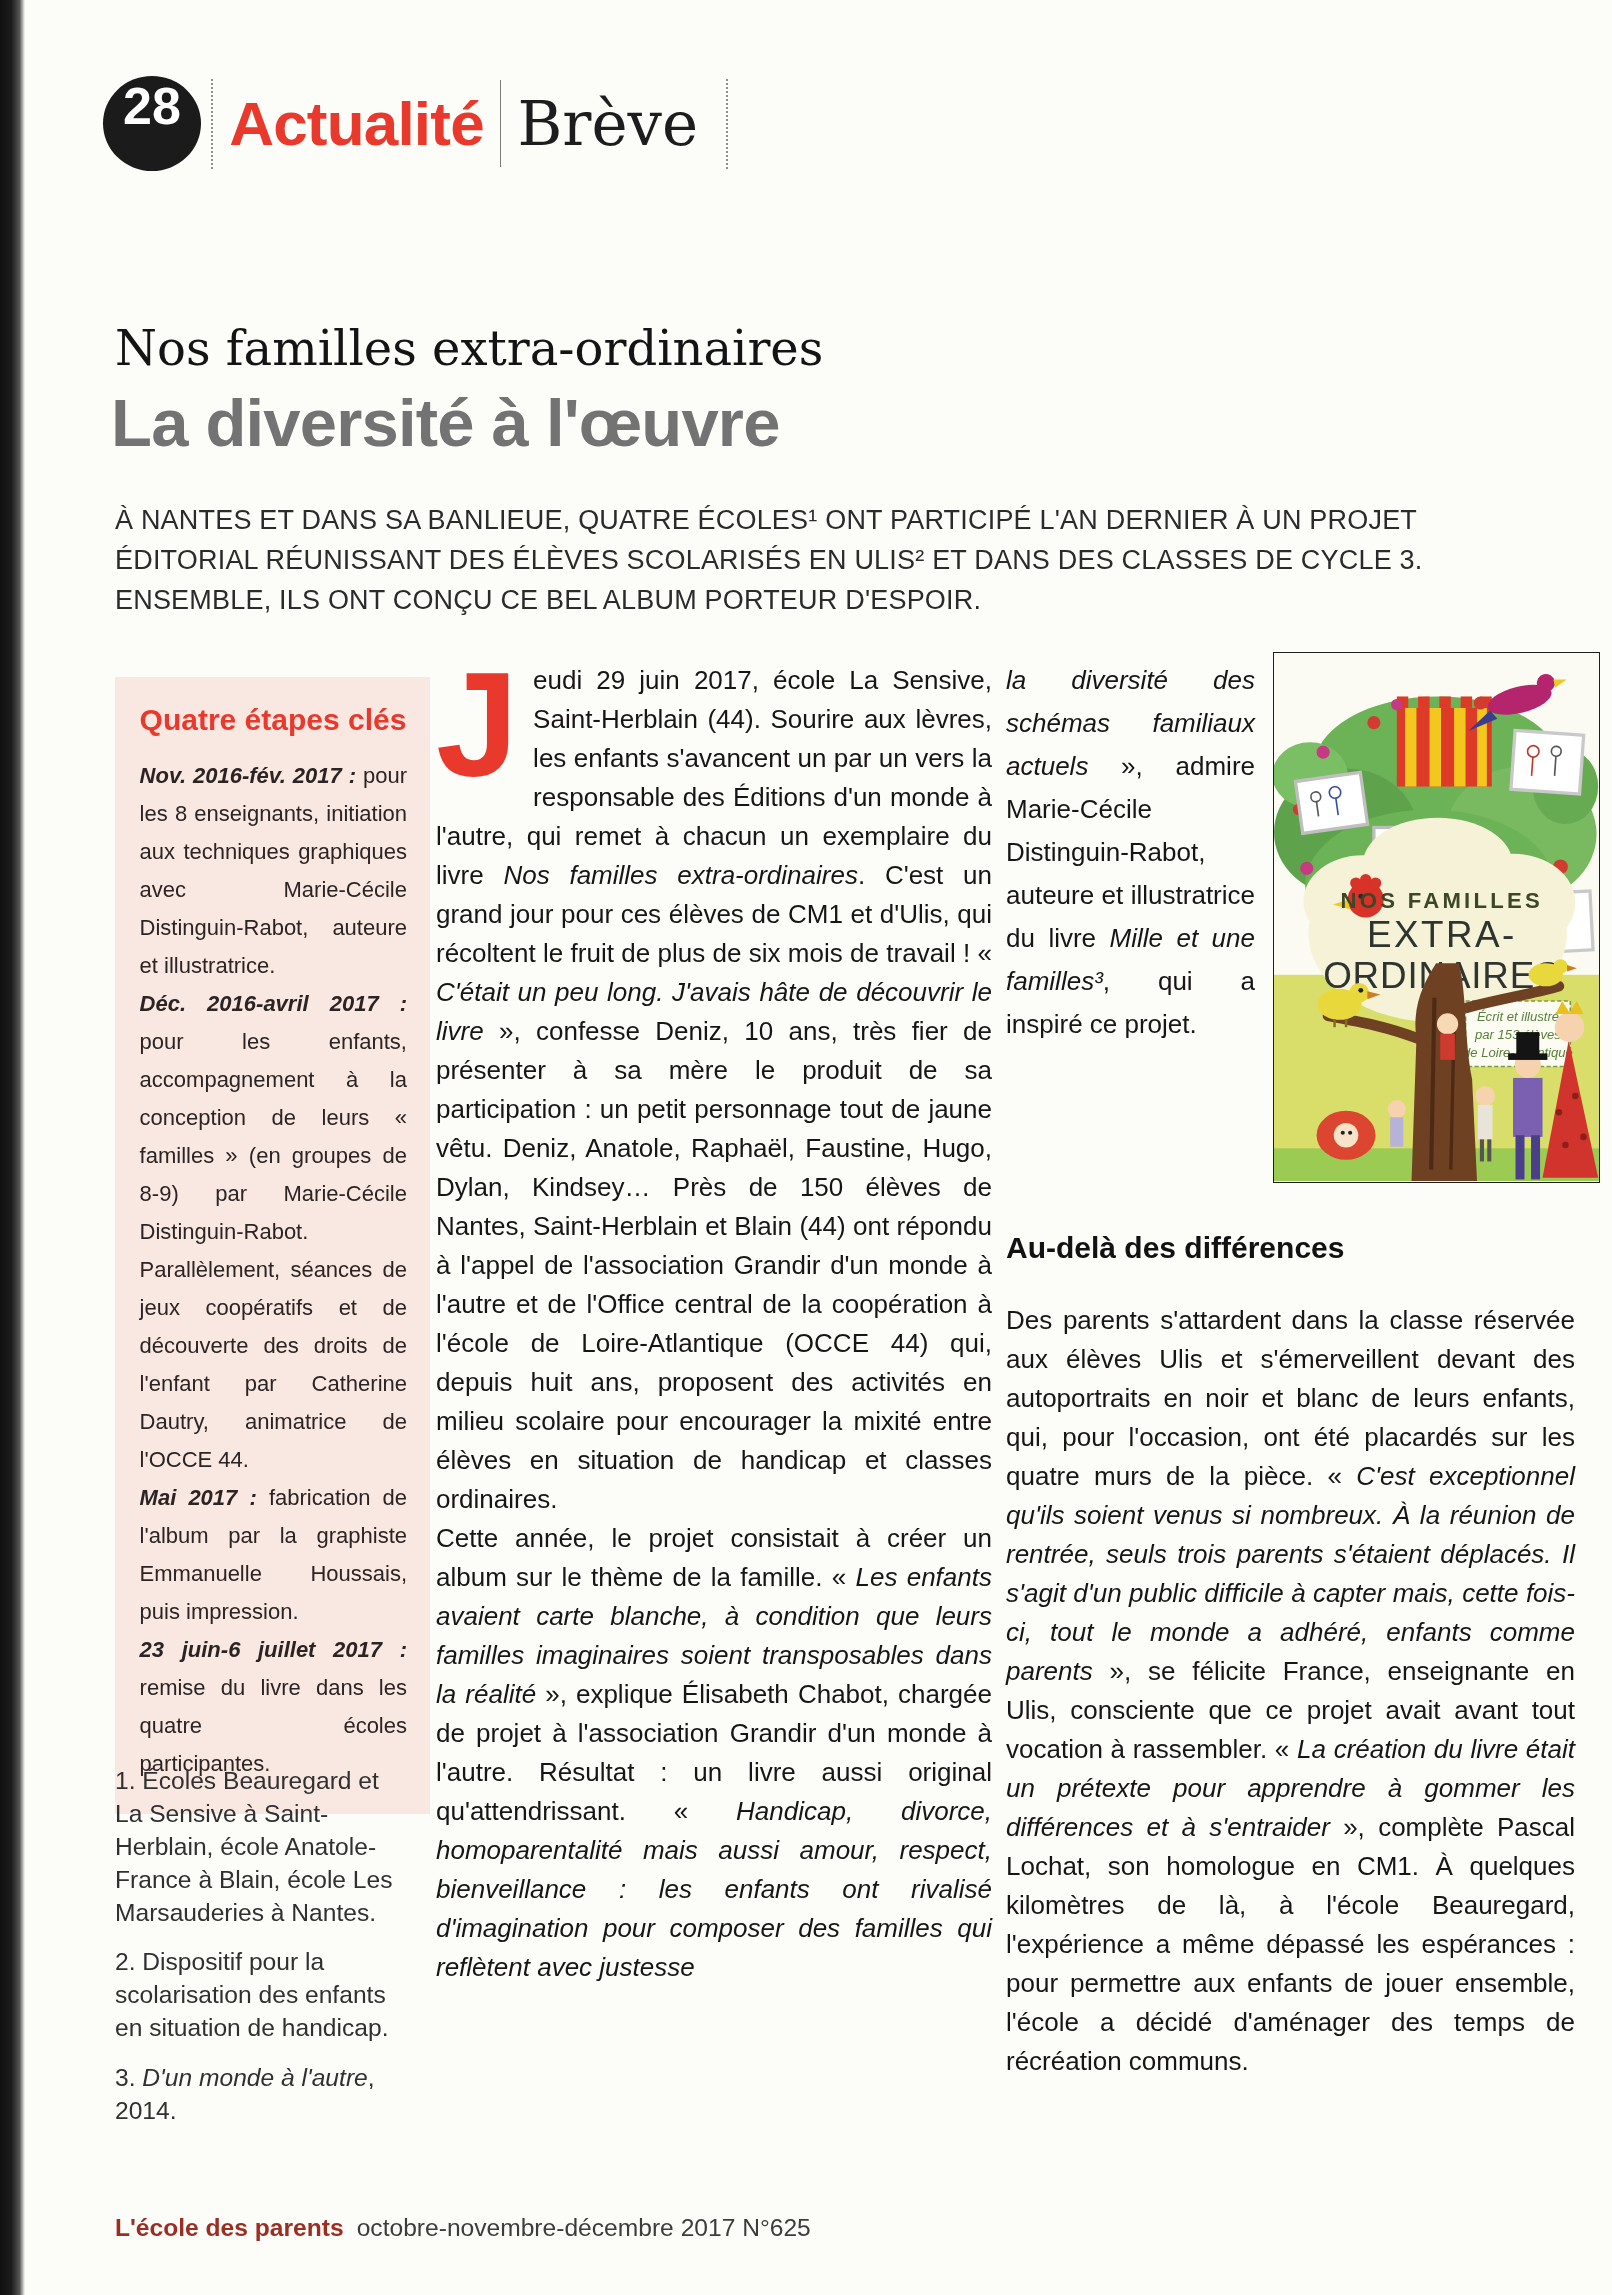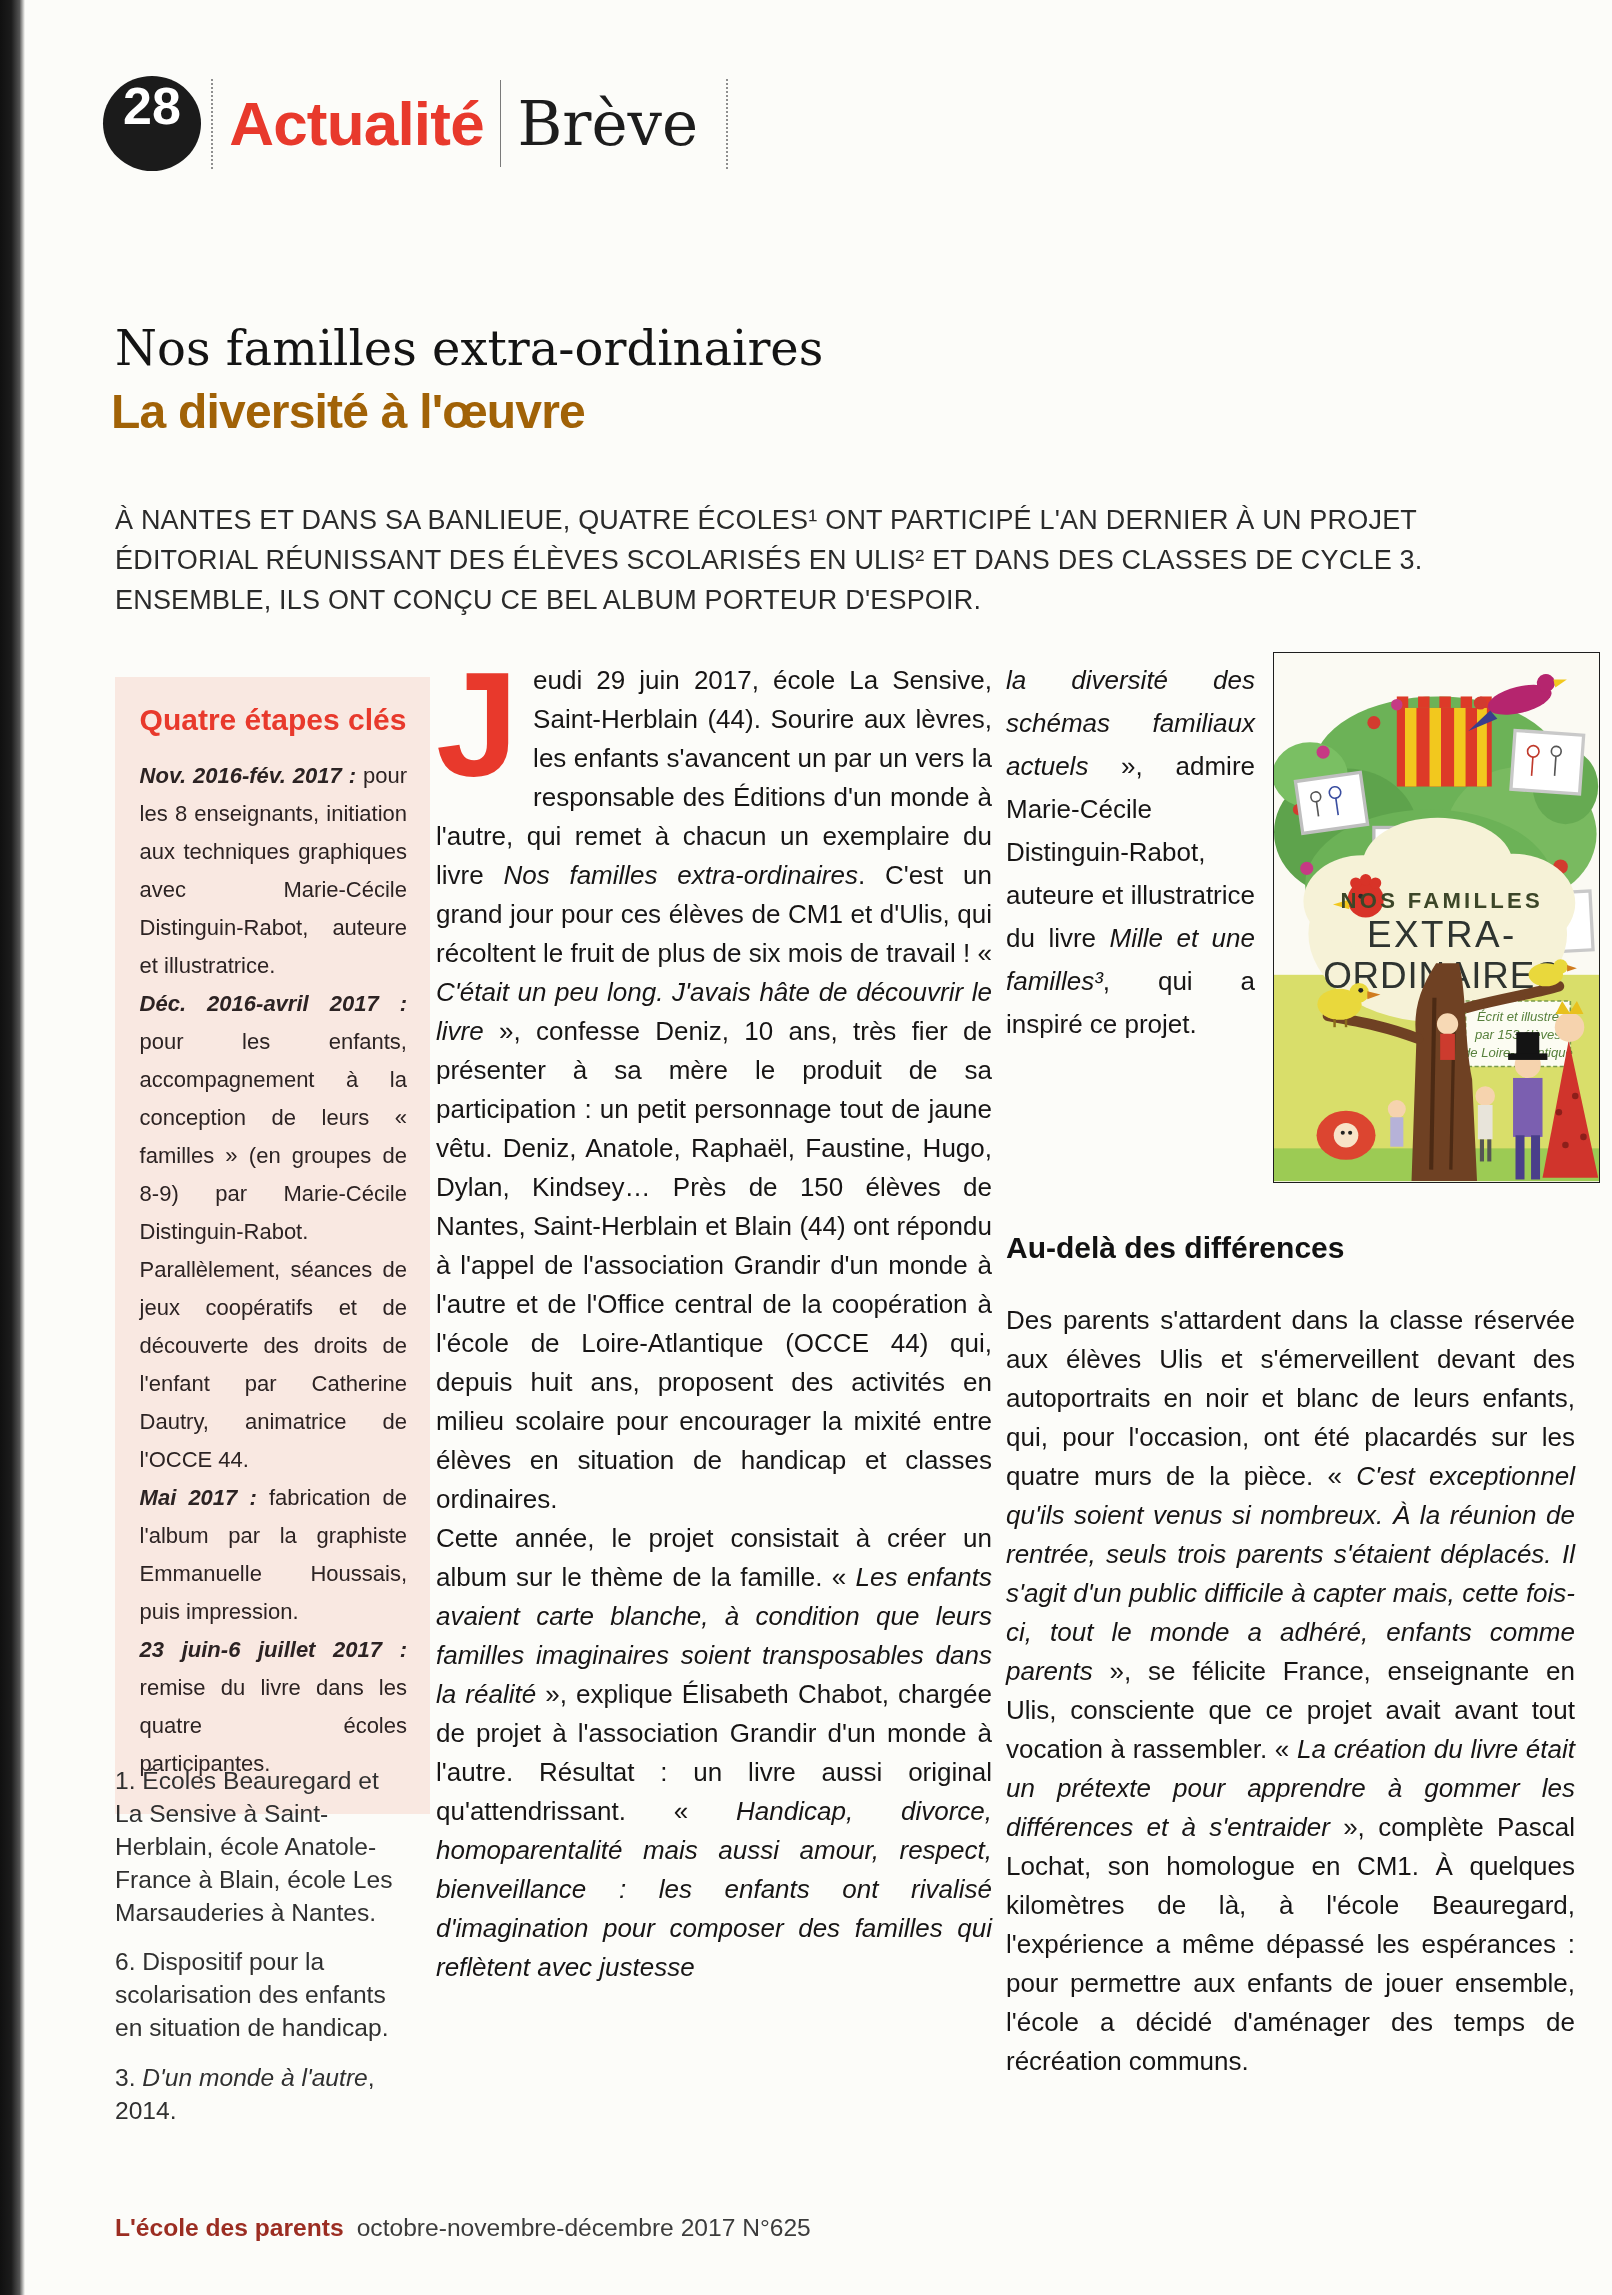--- a/index.html
+++ b/index.html
@@ -29,21 +29,21 @@
   .rubric-label {
     font-family:"DejaVu Serif", serif; font-size:61px; color:#1d1d1d; padding:0 18px 0 13px;
   }
   
   .title-kicker {
     position:absolute; left:115px; top:320px;
     font-family:"DejaVu Serif", serif; font-size:48px; color:#141414;
   }
   .title-main {
     position:absolute; left:111px; top:384px;
-    font-size:48px; font-weight:bold; letter-spacing:-0.8px; color:#a16207;
+    font-size:67px; font-weight:bold; letter-spacing:-0.8px; color:#737373;
   }
   .standfirst {
     position:absolute; left:115px; top:500px; width:1369px;
     font-size:27px; line-height:40px; color:#2b2b2b; letter-spacing:0.2px;
   }
   
   .sidebar {
     position:absolute; left:115px; top:677px; width:315px;
     background:#f9e8e1; padding:26px 23px 31px 24.6px; box-sizing:border-box;
   }
@@ -114,21 +114,21 @@
 <div class="sidebar">
   <div class="sidebar-title">Quatre étapes clés</div>
   <p><span class="date">Nov. 2016-fév. 2017 :</span><span> pour les 8 enseignants, initiation aux techniques graphiques avec Marie-Cécile Distinguin-Rabot, auteure et illustratrice.</span></p>
   <p><span class="date">Déc. 2016-avril 2017 :</span><span> pour les enfants, accompagnement à la conception de leurs « familles » (en groupes de 8-9) par Marie-Cécile Distinguin-Rabot. Parallèlement, séances de jeux coopératifs et de découverte des droits de l'enfant par Catherine Dautry, animatrice de l'OCCE 44.</span></p>
   <p><span class="date">Mai 2017 :</span><span> fabrication de l'album par la graphiste Emmanuelle Houssais, puis impression.</span></p>
   <p><span class="date">23 juin-6 juillet 2017 :</span><span> remise du livre dans les quatre écoles participantes.</span></p>
 </div>
 
 <div class="footnotes">
   <p><span>1. Écoles Beauregard et La Sensive à Saint-Herblain, école Anatole-France à Blain, école Les Marsauderies à Nantes.</span></p>
-  <p><span>6. Dispositif pour la scolarisation des enfants en situation de handicap.</span></p>
+  <p><span>2. Dispositif pour la scolarisation des enfants en situation de handicap.</span></p>
   <p><span>3. </span><span class="it">D'un monde à l'autre</span><span>, 2014.</span></p>
 </div>
 
 <div class="col-main">
   <p><span class="dropcap">J</span><span><span>eudi 29 juin 2017, école La Sensive, Saint-Herblain (44). Sourire aux lèvres, les enfants s'avancent un par un vers la responsable des Éditions d'un monde à l'autre, qui remet à chacun un exemplaire du livre </span><span class="it">Nos familles extra-ordinaires</span><span>. C'est un grand jour pour ces élèves de CM1 et d'Ulis, qui récoltent le fruit de plus de six mois de travail ! « </span><span class="it">C'était un peu long. J'avais hâte de découvrir le livre</span><span> », confesse Deniz, 10 ans, très fier de présenter à sa mère le produit de sa participation : un petit personnage tout de jaune vêtu. Deniz, Anatole, Raphaël, Faustine, Hugo, Dylan, Kindsey… Près de 150 élèves de Nantes, Saint-Herblain et Blain (44) ont répondu à l'appel de l'association Grandir d'un monde à l'autre et de l'Office central de la coopération à l'école de Loire-Atlantique (OCCE 44) qui, depuis huit ans, proposent des activités en milieu scolaire pour encourager la mixité entre élèves en situation de handicap et classes ordinaires.</span></span></p>
   <p><span>Cette année, le projet consistait à créer un album sur le thème de la famille. « </span><span class="it">Les enfants avaient carte blanche, à condition que leurs familles imaginaires soient transposables dans la réalité</span><span> », explique Élisabeth Chabot, chargée de projet à l'association Grandir d'un monde à l'autre. Résultat : un livre aussi original qu'attendrissant. « </span><span class="it">Handicap, divorce, homoparentalité mais aussi amour, respect, bienveillance : les enfants ont rivalisé d'imagination pour composer des familles qui reflètent avec justesse</span></p>
 </div>
 
 <div class="col-right-narrow"><span class="it">la diversité des schémas familiaux actuels</span><span> », admire Marie-Cécile Distinguin-Rabot, auteure et illustratrice du livre </span><span class="it">Mille et une familles³</span><span>, qui a inspiré ce projet.</span></div>
 

